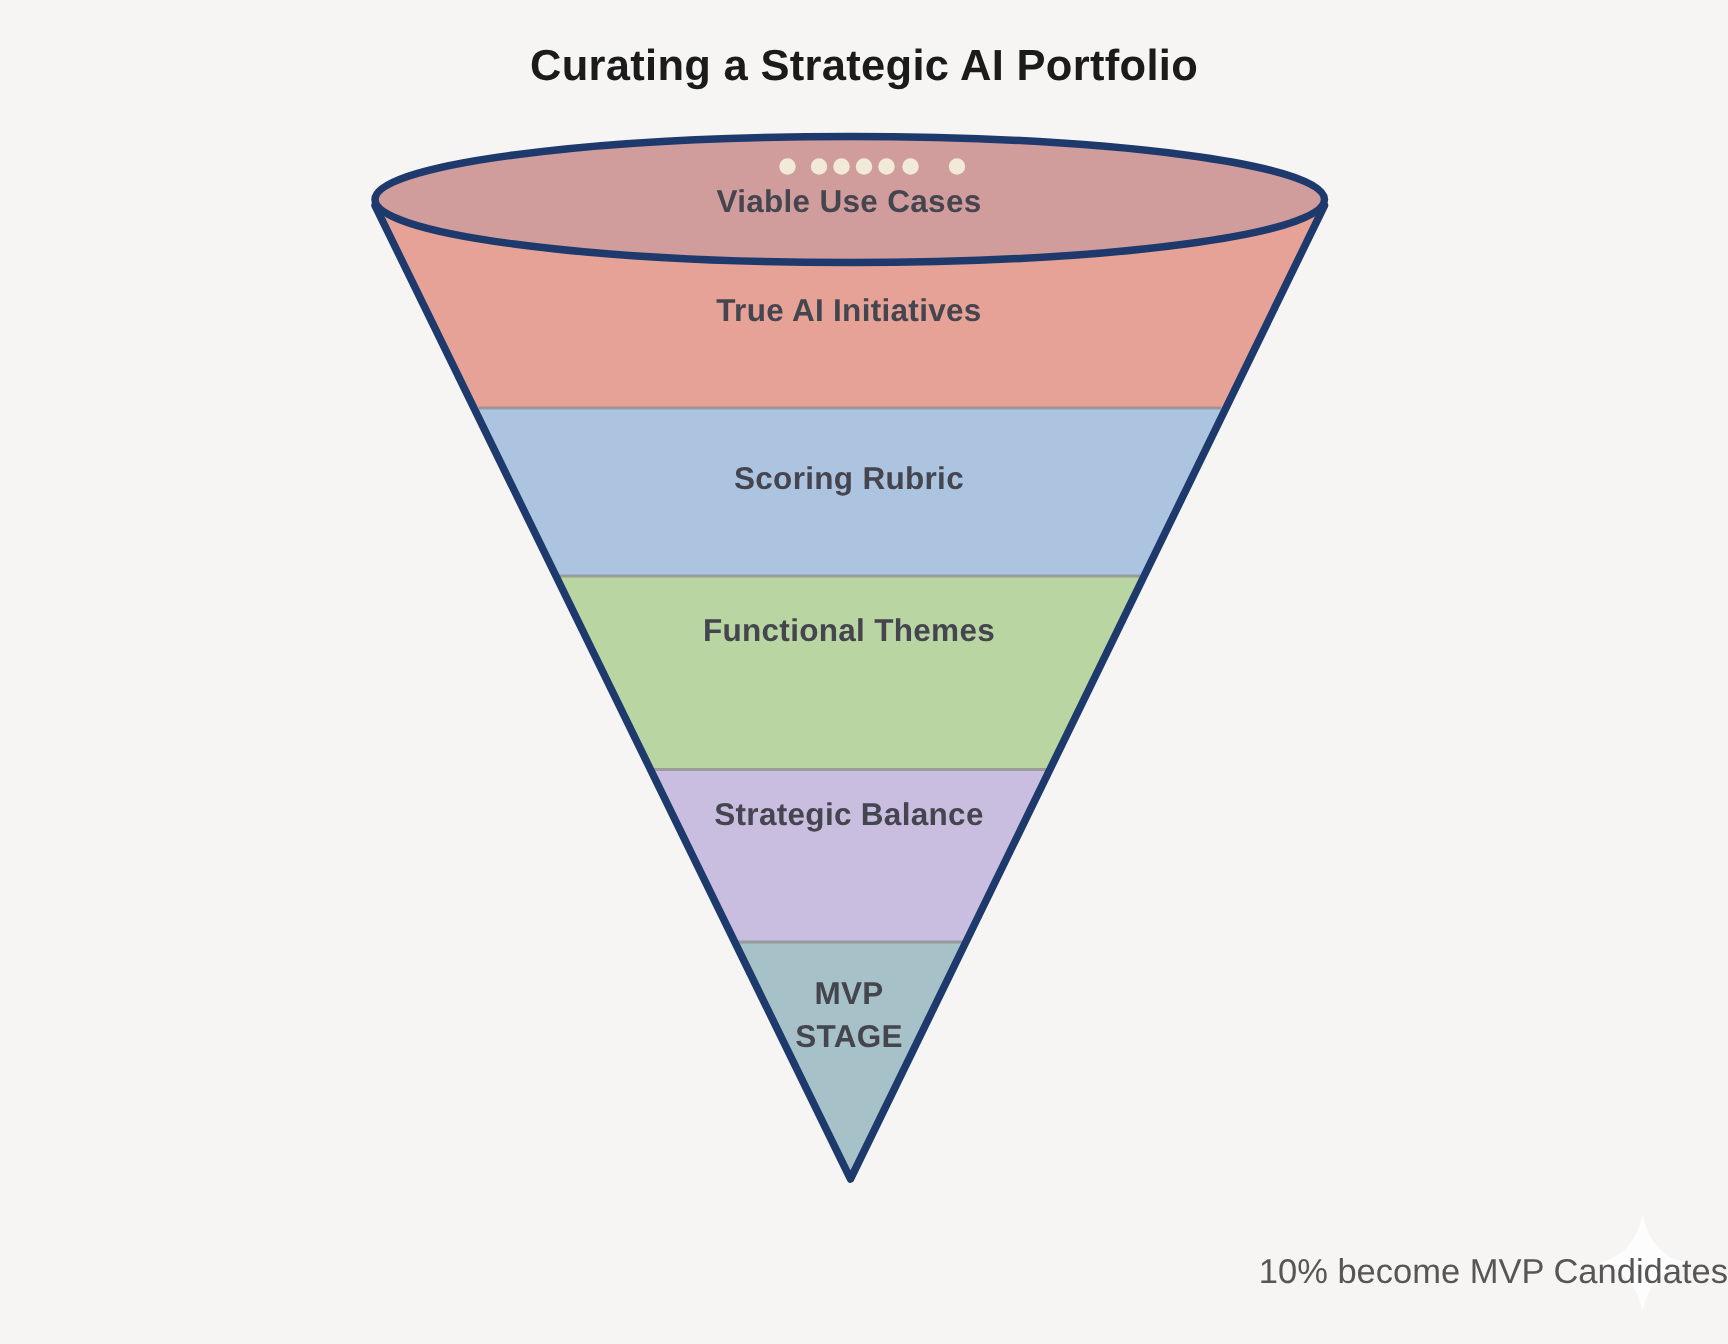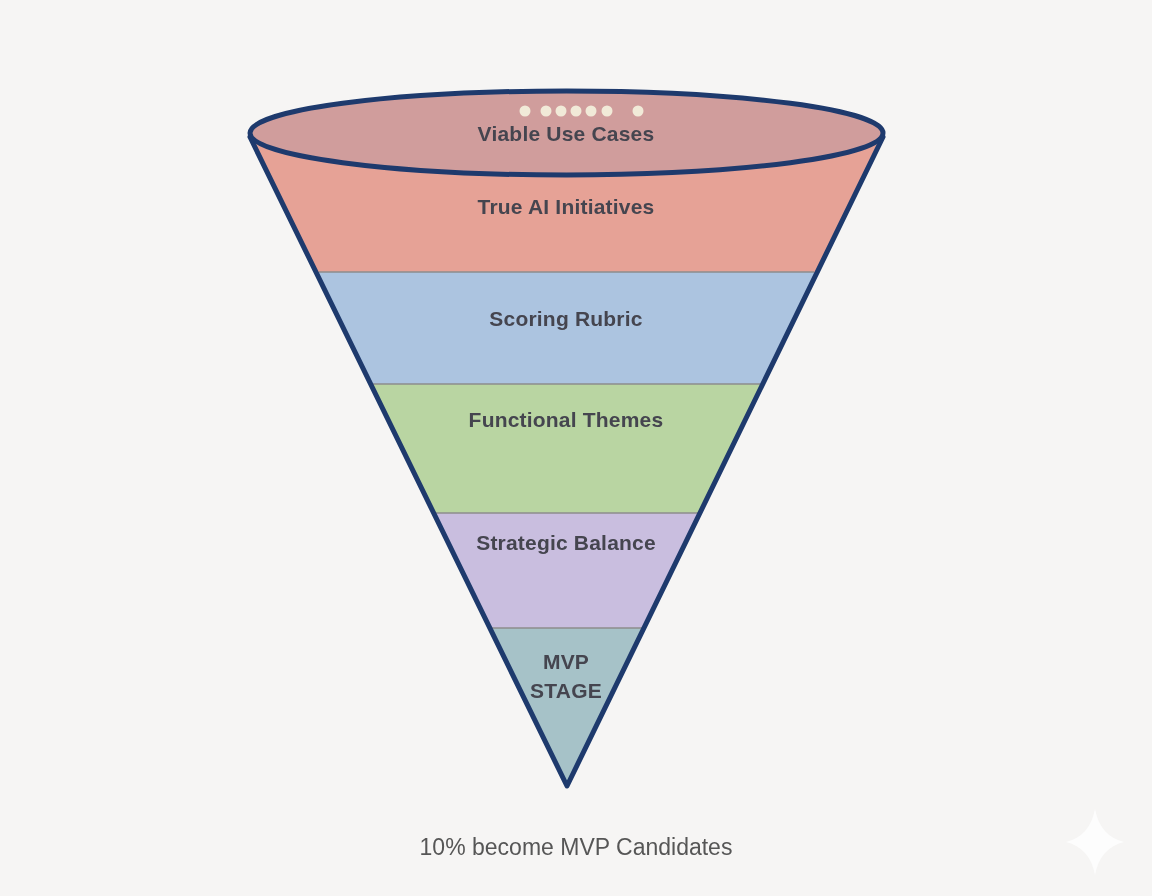--- a/index.html
+++ b/index.html
@@ -37,21 +37,21 @@
     font-family: "Liberation Sans", "DejaVu Sans", sans-serif;
     font-size: 21px;
     font-weight: 700;
     letter-spacing: 0.2px;
   }
   .caption {
     position: absolute;
     top: 834px;
     left: 0;
     width: 1152px;
-    text-align: center;
+    text-align: right;
     font-size: 23px;
     font-weight: 400;
     color: #565656;
   }
   .separator {
     stroke-width: 2;
     opacity: 0.75;
   }
   .cone-outline {
     fill: none;
@@ -61,20 +61,21 @@
   }
   .top-ellipse {
     stroke-width: 5;
   }
 </style>
 </head>
 <body bgcolor="#f6f5f4" style="background: rgb(246, 245, 244);">
 
 <div class="stage-wrap">
 
+  <h1 class="page-title">Curating a Strategic AI Portfolio</h1>
 
   <svg class="funnel-svg" width="1152" height="896" viewBox="0 0 1152 896">
 
     <polygon points="250,133 883,133 815.7,272 317.5,272" fill="#e6a296"></polygon>
     <polygon points="317.5,272 815.7,272 761.5,384 371.9,384" fill="#acc4e0"></polygon>
     <polygon points="371.9,384 761.5,384 699.1,513 434.5,513" fill="#b9d5a2"></polygon>
     <polygon points="434.5,513 699.1,513 643.5,628 490.3,628" fill="#c9bedf"></polygon>
     <polygon points="490.3,628 643.5,628 567,786" fill="#a6c2c8"></polygon>
 
     <line class="separator" x1="319" y1="272" x2="814" y2="272" stroke="#8d8d8d"></line>

